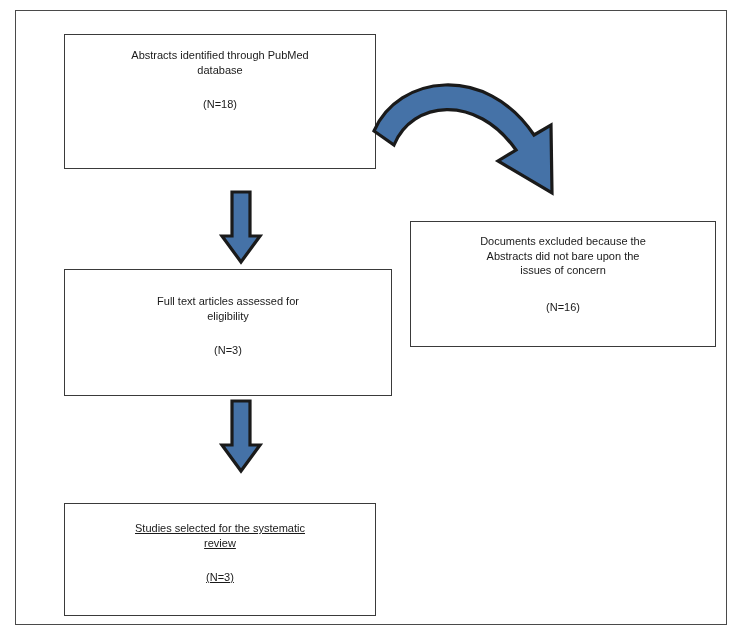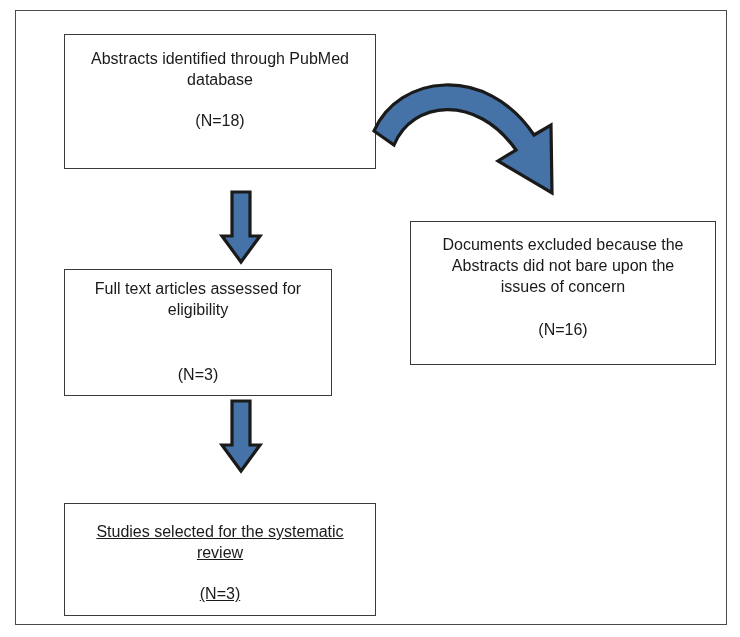--- a/index.html
+++ b/index.html
@@ -30,21 +30,21 @@
   }
   .flow-box {
     position: absolute;
     box-sizing: border-box;
     border: 1.8px solid #3a3a3a;
     background: #ffffff;
     display: flex;
     flex-direction: column;
     align-items: center;
     color: #1a1a1a;
-    font-size: 16px;
+    font-size: 11px;
     line-height: 1.32;
     text-align: center;
   }
   .box-title {
     display: block;
     width: 100%;
     padding: 0 10px;
     box-sizing: border-box;
     white-space: pre-line;
   }
@@ -55,29 +55,28 @@
     box-sizing: border-box;
   }
   
   #box-identified {
     left: 48px;  top: 23px;  width: 312px; height: 135px;
     padding-top: 13px;
   }
   #box-identified .box-count { margin-top: 20px; }
 
   #box-excluded {
-    left: 394px; top: 210px; width: 306px; height: 144px;
+    left: 394px; top: 210px; width: 306px; height: 126px;
     padding-top: 12px;
   }
   #box-excluded .box-count { margin-top: 22px; }
 
   #box-fulltext {
-    left: 48px;  top: 258px; width: 268px; height: 127px;
-    padding-top: 8px;
-    gap: 24px;
+    left: 48px;  top: 258px; width: 328px; height: 127px;
+    padding-top: 24px;
   }
   #box-fulltext .box-count { margin-top: 20px; }
 
   #box-selected {
     left: 48px;  top: 492px; width: 312px; height: 113px;
     padding-top: 17px;
     text-decoration: underline;
   }
   #box-selected .box-count { margin-top: 20px; }
 

